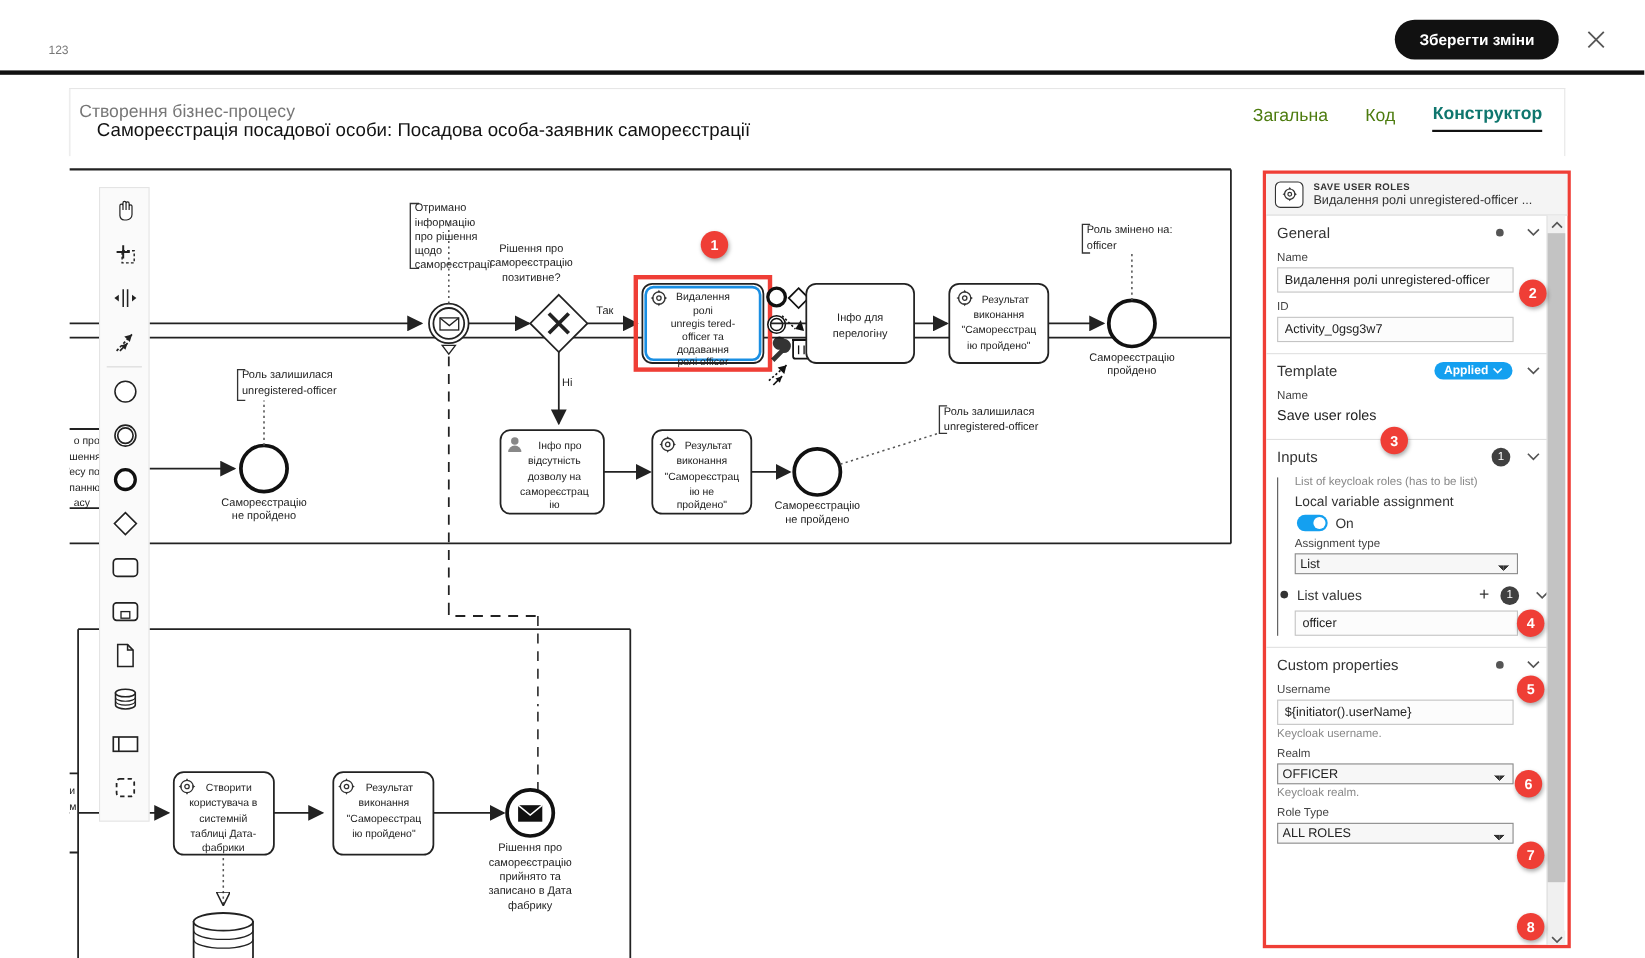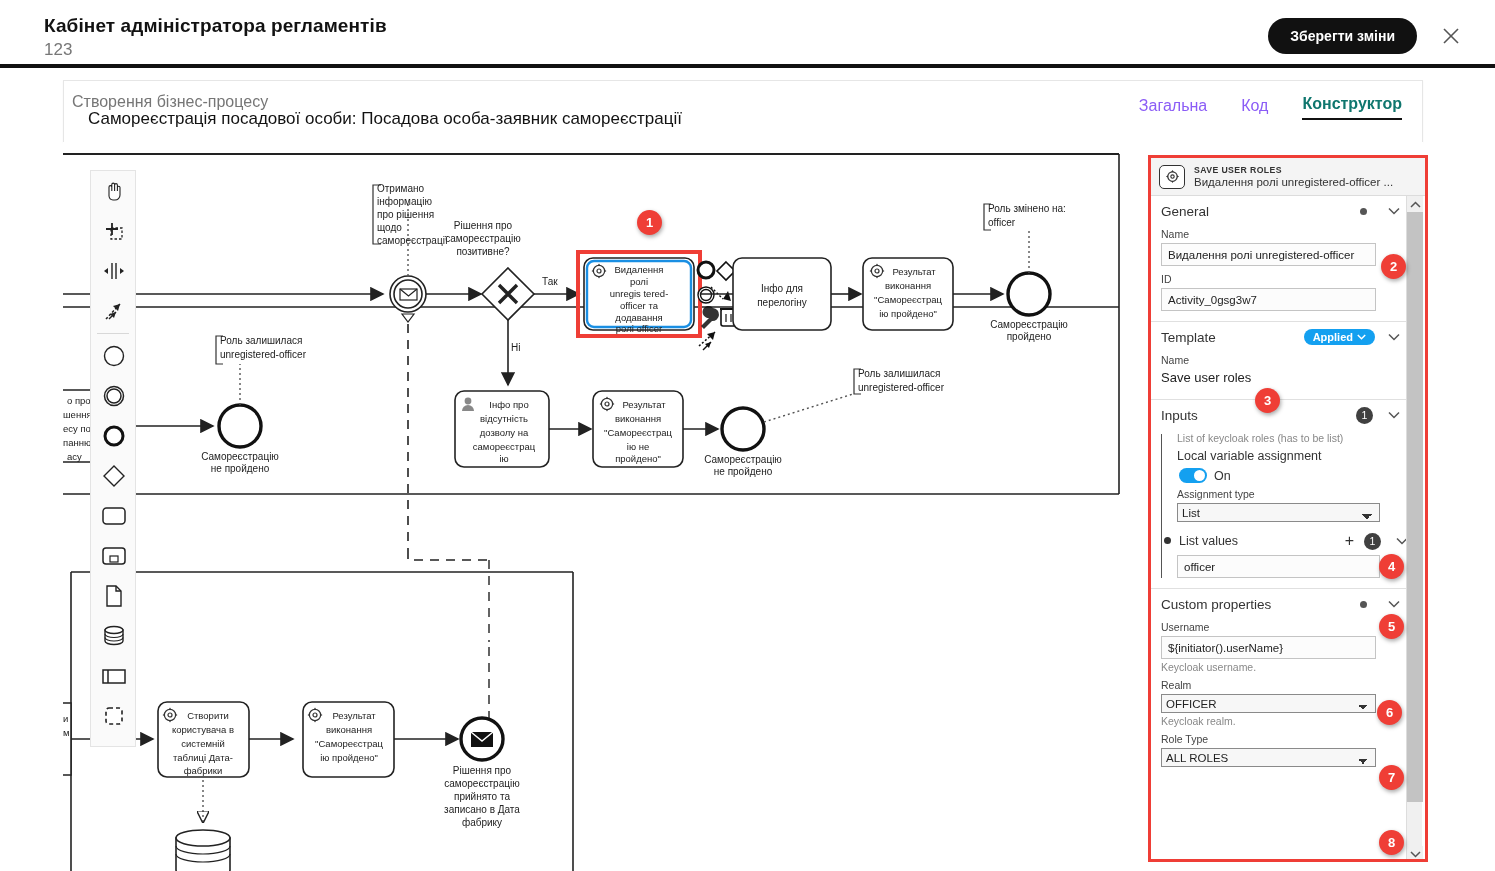--- a/index.html
+++ b/index.html
@@ -17,21 +17,21 @@
     position:absolute; left:0; top:0; width:1495px; height:68px;
     background:#fff;
     border-bottom:4px solid #111;
   }
   #app-title{
     position:absolute; left:44px; top:15px;
     font-size:19px; font-weight:bold; color:#121212; letter-spacing:.1px;
   }
   #app-subtitle{
     position:absolute; left:44px; top:40px;
-    font-size:17px; color:#777;
+    font-size:11px; color:#777;
   }
   #save-button{
     position:absolute; right:78px; top:18px;
     background:#111; color:#fff; border:none; border-radius:20px;
     height:36px; padding:0 22px;
     font-size:14px; font-weight:bold; cursor:pointer;
     font-family:"Liberation Sans", sans-serif;
   }
   #close-button{
     position:absolute; right:30px; top:22px;
@@ -54,21 +54,21 @@
   }
   #process-title{
     position:absolute; left:24px; top:28px;
     font-size:17px; font-weight:normal; color:#121212;
   }
   #tabs{
     position:absolute; right:20px; top:14px;
     display:flex; align-items:flex-end; gap:34px;
   }
   .tab{
-    font-size:16px; color:#8b5cf6; cursor:pointer;
+    font-size:16px; color:#4d7c0f; cursor:pointer;
     padding-bottom:5px; white-space:nowrap;
   }
   .tab.active{
     color:#0f766e; font-weight:bold;
     border-bottom:2px solid #111;
   }
 
   
   #canvas-area{
     position:absolute; left:63px; top:142px; width:1360px; height:729px;
@@ -220,21 +220,20 @@
     background:#ef3e36; color:#fff; font-size:13px; font-weight:bold;
     display:flex; align-items:center; justify-content:center;
     box-shadow:1px 2px 4px rgba(0,0,0,.35);
     z-index:70;
   }
 </style>
 </head>
 <body>
 
 <div id="app-header">
-  <div id="app-title">Кабінет адміністратора регламентів</div>
   <div id="app-subtitle">123</div>
   <button id="save-button">Зберегти зміни</button>
   <div id="close-button">
     <svg width="20" height="20" viewBox="0 0 20 20">
         <line x1="3" y1="3" x2="17" y2="17" stroke="#555" stroke-width="1.6"></line>
         <line x1="17" y1="3" x2="3" y2="17" stroke="#555" stroke-width="1.6"></line>
       </svg>
   </div>
 </div>
 

